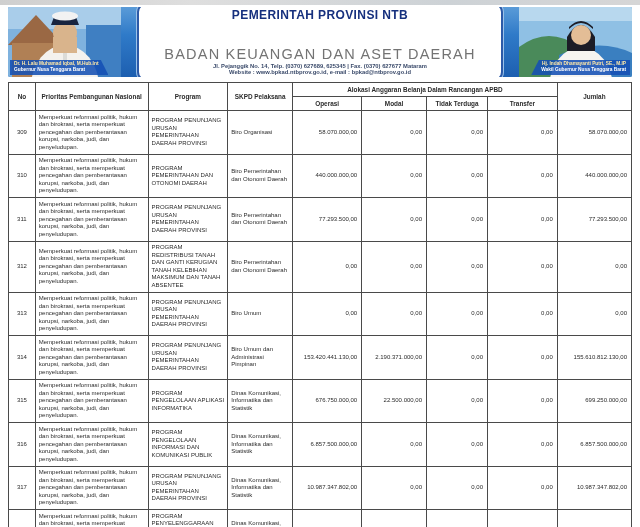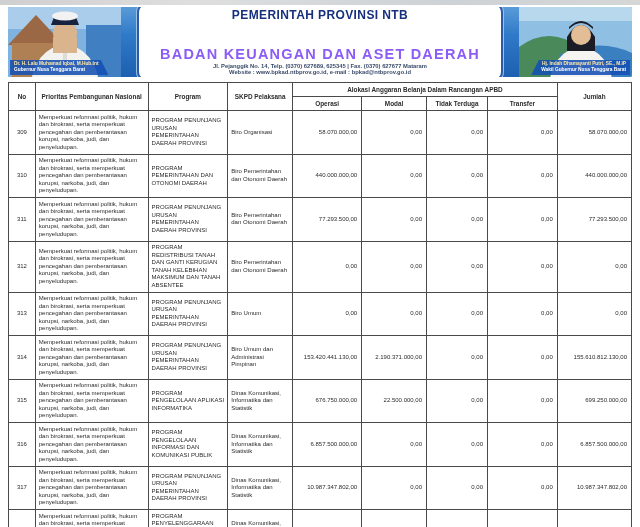--- a/index.html
+++ b/index.html
@@ -8,21 +8,21 @@
   .top-strip { height:5px; width:100%; background:linear-gradient(90deg,#cfcfcf,#dedede 30%,#cdd2d6 70%,#d6d6d6); }
 
   
   .banner { position:relative; margin:2px 8px 0 8px; height:70px; display:flex; overflow:hidden; border-radius:2px; background:linear-gradient(90deg,#2a6fc0,#3f8fd8 50%,#2a6fc0); }
   .photo { position:relative; width:113px; height:70px; flex:0 0 auto; overflow:hidden; }
   .photo svg { display:block; width:100%; height:100%; }
   .banner-center { flex:1 1 auto; display:flex; align-items:center; justify-content:center;
     background:linear-gradient(180deg,#5a9bd8 0%, #2f7ac8 40%, #1d5fb0 100%); }
   .letter-box { background:#ffffff; border:2px solid #2c5aa8; border-radius:9px; padding:3px 12px 4px 12px; text-align:center; width:92%; box-shadow:0 0 0 1px #9cc2e8; }
   .lh1 { font-size:12px; font-weight:bold; color:#16307e; letter-spacing:.4px; }
-  .lh2 { font-size:14.5px; font-weight:bold; color:#8b5cf6; letter-spacing:1.2px; white-space:nowrap;margin-top:24px; }
+  .lh2 { font-size:14.5px; font-weight:normal; color:#737373; letter-spacing:1.2px; white-space:nowrap;margin-top:24px; }
   .lh3 { font-size:5.8px; font-weight:bold; color:#3a4a6a; margin-top:.5px; }
 
   .ribbon { position:absolute; bottom:2px; z-index:3; padding:1.5px 4px; background:rgba(20,80,180,.88);
     color:#fff; line-height:1.3; white-space:nowrap; }
   .ribbon.left-ribbon { left:2px; clip-path:polygon(0 0,92% 0,100% 100%,0 100%); padding-right:10px; }
   .ribbon.right-ribbon { right:2px; text-align:right; clip-path:polygon(8% 0,100% 0,100% 100%,0 100%); padding-left:10px; }
   .ribbon-name { font-size:4.8px; font-weight:bold; color:#ffe9a8; }
   .ribbon-title { font-size:4.8px; font-weight:bold; color:#ffffff; }
 
   

